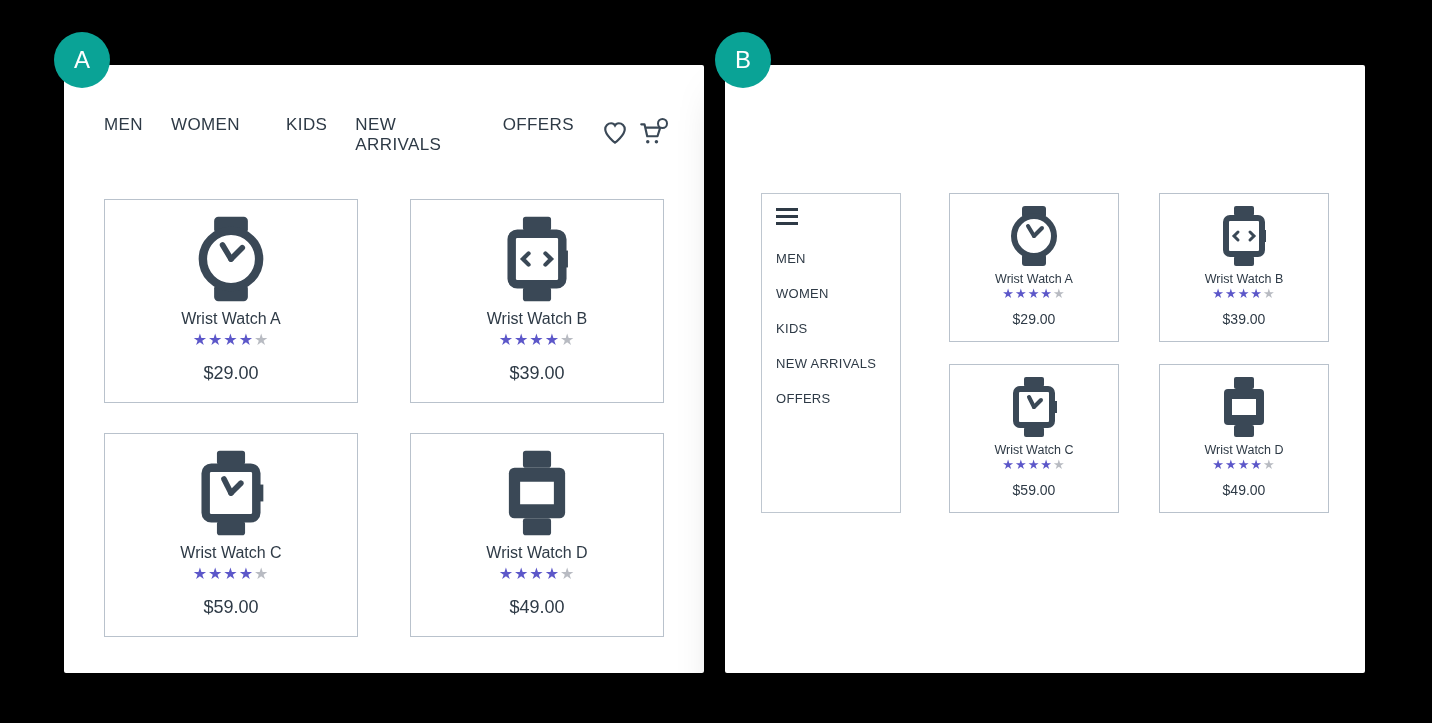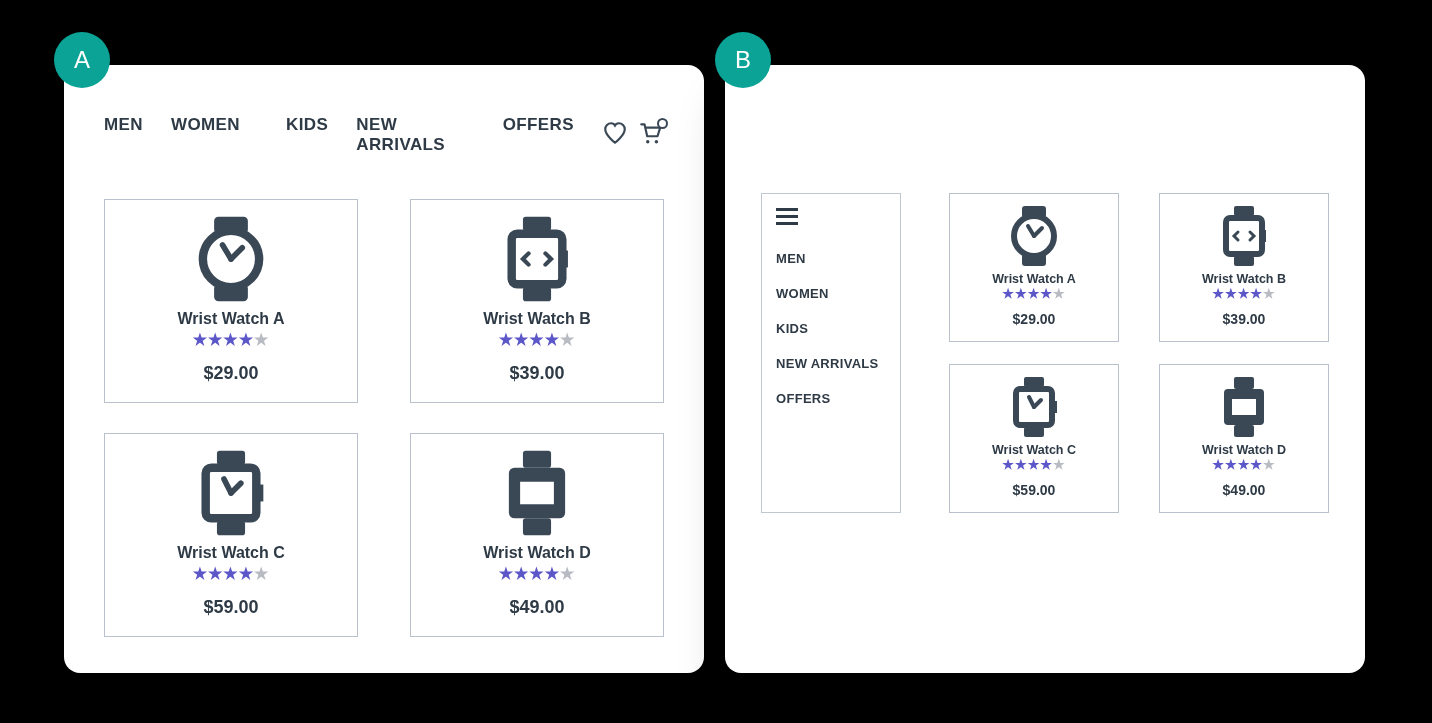--- a/index.html
+++ b/index.html
@@ -9,23 +9,22 @@
     width: 1432px;
     height: 723px;
     background: #000;
     font-family: "Segoe UI", Arial, sans-serif;
     color: #2e3a46;
     position: relative;
   }
   .panel {
     position: absolute;
     background: #fff;
-    border-radius: 16px;
+    border-radius: 2px;
     box-shadow: 0 35px 45px rgba(0,0,0,0.25);
-    font-weight: bold;
   }
   .panel-a {
     left: 64px;
     top: 65px;
     width: 640px;
     height: 608px;
     padding: 32px 40px;
   }
   .panel-b {
     left: 725px;

